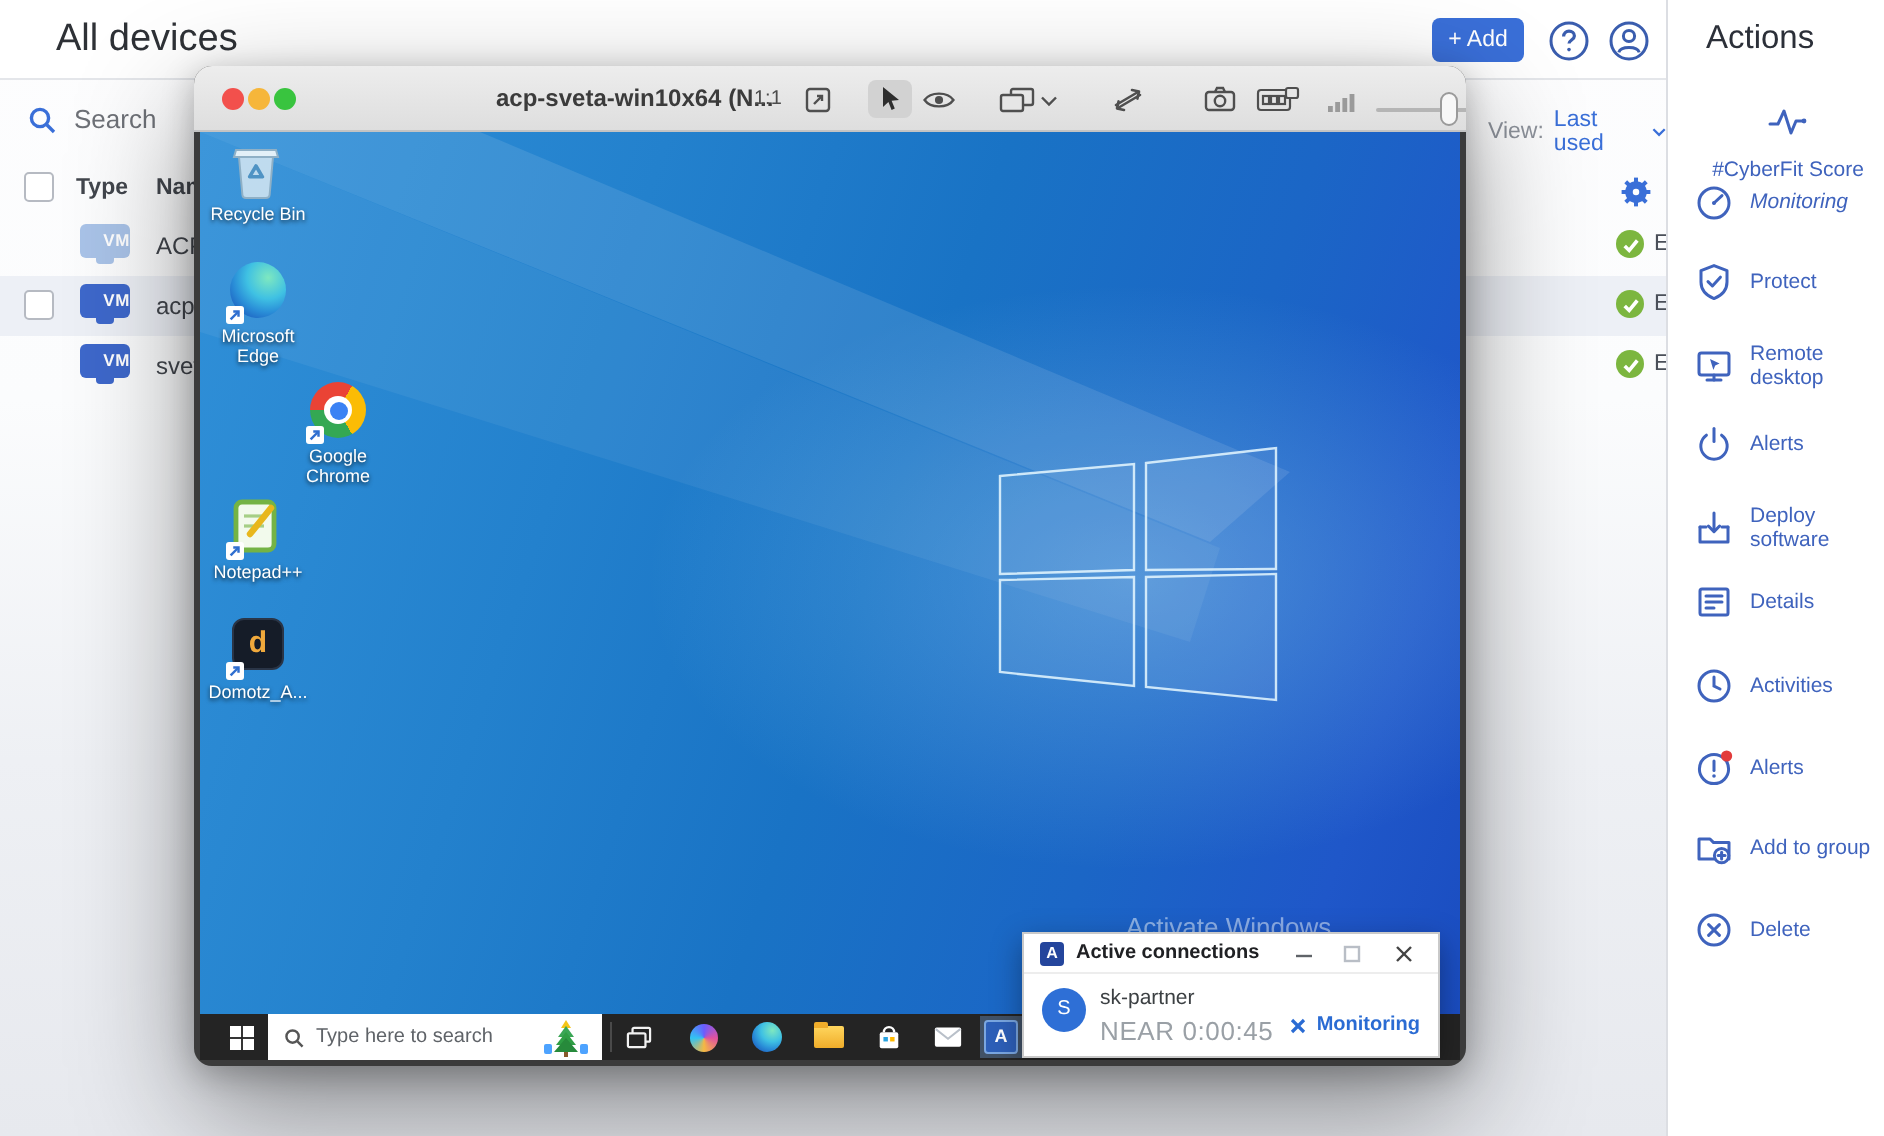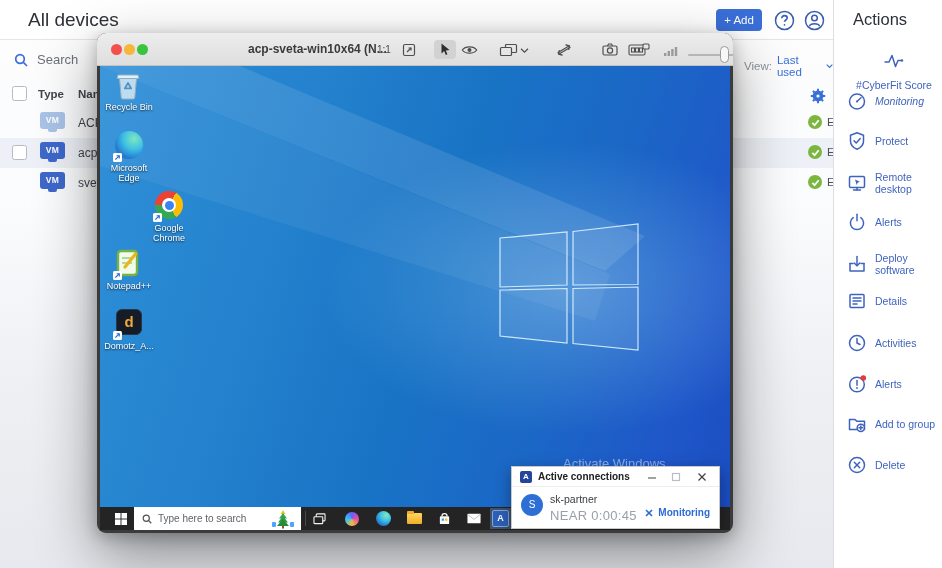--- a/index.html
+++ b/index.html
@@ -20,21 +20,21 @@
   .search-row .lbl { font-size:13px; color:#6e7177; }
   .view-ctl { position:absolute; left:744px; top:54px; font-size:11.5px; color:#8d929b; display:flex; gap:5px; align-items:center; }
   .view-ctl .val { color:#3a6fd8; }
   .chev { display:inline-block; width:8px; height:8px; }
   .tbl-head { position:absolute; left:0; top:86px; width:833px; height:22px; font-size:11.5px; font-weight:bold; color:#42464d; }
   .cbx { position:absolute; width:15px; height:15px; border:1.5px solid #b6bac2; border-radius:2.5px; background:#fff; }
   .gear { position:absolute; left:809px; top:87px; width:18px; height:18px; color:#3a6fd8; }
   .row { position:absolute; left:0; width:833px; height:30px; }
   .row.sel { background:#edf0f6; }
   .vm-badge { position:absolute; left:40px; top:4px; width:25px; height:17px; background:#3e68cb; border-radius:3px;
-              color:#fff; font-size:8.5px; font-weight:bold; letter-spacing:.3px; text-align:center; line-height:17px; }
+              color:#fff; font-size:8.5px; font-weight:bold; letter-spacing:.3px; text-align:right; line-height:17px; }
   .vm-badge::after { content:""; position:absolute; left:8px; bottom:-3px; width:9px; height:3px; background:#3e68cb; border-radius:0 0 2px 2px; }
   .vm-badge.muted, .vm-badge.muted::after { background:#a9c3e8; }
   .row .nm { position:absolute; left:78px; top:8px; font-size:12px; color:#42464d; }
   .status { position:absolute; left:808px; top:7px; display:flex; align-items:center; gap:5px; }
   .st-dot { width:14px; height:14px; border-radius:50%; background:#7cb63f; display:flex; align-items:center; justify-content:center; }
   .st-txt { font-size:11.5px; color:#4a4f59; }
 
   
   .actions { position:absolute; left:833px; top:0; width:109px; height:568px; background:#fff; border-left:1px solid #dcdee3; }
   .actions-title { position:absolute; left:19px; top:10px; font-size:16.5px; font-weight:500; color:#2c3039; }

